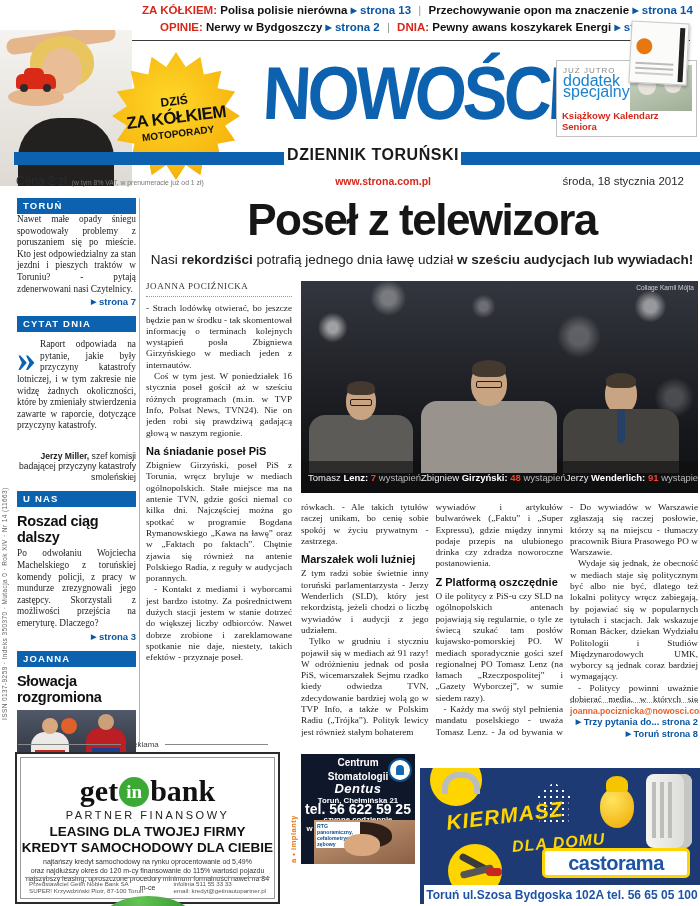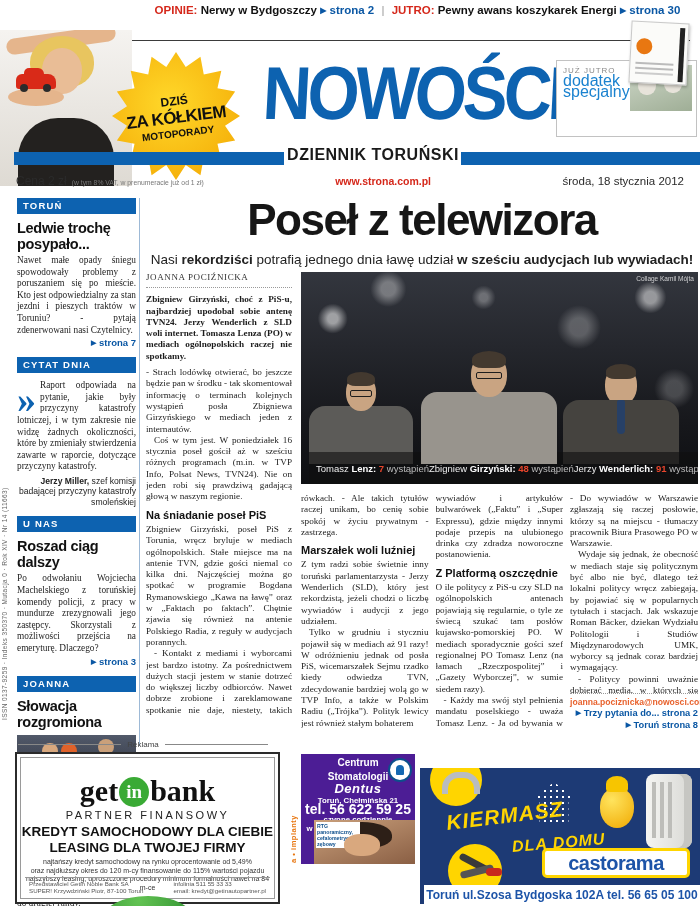--- a/index.html
+++ b/index.html
@@ -64,37 +64,37 @@
   .issn{position:absolute;left:1px;top:420px;height:300px;writing-mode:vertical-rl;transform:rotate(180deg);font-size:6.5px;color:#666;letter-spacing:.4px}
   .v-rule{position:absolute;left:139px;top:198px;height:548px;width:1px;background:#9db9d6}
   .sidebar{position:absolute;left:17px;top:198px;width:119px}
   .sec{margin-bottom:9px}
   .sec-bar{background:#0d62b0;color:#fff;font-size:9.5px;font-weight:bold;letter-spacing:1.2px;padding:2px 6px 3px}
   .sec-title{font-size:14.5px;font-weight:900;letter-spacing:-.3px;color:#111;margin:6px 0 3px;line-height:16px}
   .sec-text{font-family:"Liberation Serif",serif;font-size:9.3px;line-height:11.6px;color:#1c1c1c;text-align:justify}
   .sec-page{font-size:9.5px;font-weight:bold;color:#0a57a4;text-align:right;margin-top:1px}
   .sec-page .teaser-arrow{font-size:7px}
   .quote-mark{float:left;font-size:38px;line-height:30px;font-weight:900;color:#0d62b0;margin:4px 4px 0 0}
-  .quote-author{font-size:8.6px;color:#222;text-align:right;margin-top:3px;line-height:10.5px}
+  .quote-author{font-size:8.6px;color:#222;text-align:right;margin-top:19px;line-height:10.5px}
   .quote-author b{font-weight:bold}
   .sport-photo{position:relative;width:119px;height:90px;margin:5px 0 4px;background:linear-gradient(180deg,#49506048 , #2a2f3a),linear-gradient(180deg,#555d6e,#23262e);overflow:hidden}
   .sp-ball{position:absolute;left:44px;top:8px;width:16px;height:16px;border-radius:50%;background:#e0622a}
   .sp-p1{position:absolute;left:14px;top:22px;width:38px;height:68px;border-radius:14px 14px 0 0;background:#eceae6}
   .sp-p1::before{content:"";position:absolute;left:11px;top:-14px;width:16px;height:16px;border-radius:50%;background:#d8a87e}
   .sp-p1::after{content:"";position:absolute;left:4px;top:18px;width:30px;height:8px;background:#c8271e}
   .sp-p2{position:absolute;right:10px;top:18px;width:40px;height:72px;border-radius:14px 14px 0 0;background:#bb1f24}
   .sp-p2::before{content:"";position:absolute;left:12px;top:-14px;width:16px;height:16px;border-radius:50%;background:#caa07a}
   .sp-p2::after{content:"";position:absolute;left:6px;top:20px;width:28px;height:7px;background:#1c3f8f}
 
   
   .article{position:absolute;left:146px;top:196px;width:552px}
   .headline{font-size:44px;font-weight:900;letter-spacing:-1.5px;color:#161616;text-align:center;line-height:48px}
   .standfirst{text-align:center;font-size:13.5px;color:#222;margin-top:8px}
   .standfirst b{font-weight:bold}
-  .article-body{display:flex;gap:9px;margin-top:5px}
+  .article-body{display:flex;gap:9px;margin-top:14px}
   .colA{width:148px;height:446px;overflow:hidden}
   .byline{font-size:9px;letter-spacing:.6px;color:#333;border-bottom:1px dotted #999;padding-bottom:4px;margin-bottom:6px}
   .serif{font-family:"Liberation Serif",serif;font-size:9.2px;line-height:11.3px;color:#1c1c1c;text-align:justify}
   .serif p{text-indent:8px}
   .serif p.noind{text-indent:0}
   .lead{font-weight:bold;text-indent:0 !important;margin-bottom:5px}
   .subhead{font-family:"Liberation Sans",sans-serif;font-size:11px;font-weight:bold;color:#111;margin:7px 0 3px}
   .colR{width:397px}
   .collage{position:relative;width:397px;height:212px;overflow:hidden;
     background:radial-gradient(circle at 8% 22%,rgba(255,255,255,.55) 0 5px,transparent 15px),
@@ -110,21 +110,21 @@
   .fig .hair{position:absolute;top:-3px;left:1px;right:1px;height:40%;border-radius:50% 50% 30% 30%;background:#43392f}
   .fig .glasses{position:absolute;left:14%;right:14%;height:7px;border:1.6px solid #1d1d1d;border-radius:2px}
   .fig .torso{margin:-5px auto 0;border-radius:16px 16px 0 0}
   .fig .tie{position:absolute;left:50%;transform:translateX(-50%);width:8px;height:34px;background:#274066;border-radius:2px 2px 4px 4px}
   .fig1{left:8px}.fig1 .head{width:30px;height:36px}.fig1 .glasses{top:15px}
   .fig1 .torso{width:104px;height:58px;background:#5c5b58}
   .fig2{left:120px;z-index:2}.fig2 .head{width:36px;height:43px}.fig2 .glasses{top:18px}
   .fig2 .torso{width:136px;height:72px;background:#98948d}
   .fig3{left:262px}.fig3 .head{width:32px;height:38px}
   .fig3 .torso{width:116px;height:64px;background:#45433f;position:relative}
-  .capbar{position:absolute;left:8px;right:0;bottom:0;height:24px;background:rgba(15,15,15,.6);display:flex;justify-content:space-between;align-items:center;padding:16px 7px;font-size:9.5px;color:#eee;white-space:nowrap}
+  .capbar{position:absolute;left:0;right:0;bottom:0;height:24px;background:rgba(15,15,15,.6);display:flex;justify-content:space-between;align-items:center;padding:16px 7px;font-size:9.5px;color:#eee;white-space:nowrap}
   .cap b{font-weight:bold;color:#fff}
   .cap .num{color:#e8452c;font-weight:bold}
   .cap .word{color:#bbb}
   .cols{display:flex;gap:7px;margin-top:9px;height:238px}
   .col{width:128px;overflow:hidden}
   .col4wrap{display:flex;flex-direction:column;width:128px;height:238px}
   .col4wrap .ptext{flex:1;overflow:hidden}
   .art-foot{border-top:1px dotted #999;padding-top:3px;text-align:right}
   .email{font-size:8.6px;color:#e8622d;font-weight:bold}
   .art-link{font-size:9.3px;font-weight:bold;color:#0a57a4;line-height:12px}
@@ -137,21 +137,21 @@
   .ad-getin .inner{border:1px solid #9a9a9a;height:100%;text-align:center;position:relative;padding-top:16px}
   .getin-logo{font-family:"Liberation Serif",serif;font-size:30px;font-weight:bold;color:#111;line-height:34px}
   .getin-in{display:inline-flex;align-items:center;justify-content:center;width:30px;height:30px;border-radius:50%;background:#3aaa35;color:#fff;font-size:19px;vertical-align:3px;margin:0 1px}
   .getin-partner{font-size:11px;letter-spacing:2.5px;color:#222;margin-top:1px}
   .getin-h{font-size:13.5px;font-weight:bold;color:#111;line-height:15.5px;margin-top:3px}
   .getin-small{font-size:7px;color:#333;line-height:8.6px;margin-top:3px}
   .getin-dome{width:92px;height:24px;margin:4px auto 0;border-radius:50% 50% 0 0/100% 100% 0 0;background:radial-gradient(circle at 40% 20%,#63c353,#2f9130)}
   .getin-contacts{position:absolute;left:4px;right:4px;bottom:3px;border-top:1px solid #999;display:flex;justify-content:space-between;padding:2px 4px 0;font-size:6.2px;color:#555;text-align:left;line-height:7.6px}
   .getin-contacts .r{text-align:left}
 
-  .ad-dentus{position:absolute;left:288px;top:754px;width:127px;height:110px;background:#4c1d95;overflow:hidden}
+  .ad-dentus{position:absolute;left:288px;top:754px;width:127px;height:110px;background:#0f172a;overflow:hidden}
   .dentus-strip{position:absolute;left:0;top:0;bottom:0;width:13px;background:#fff}
   .dentus-vert{position:absolute;left:1px;top:8px;height:140px;writing-mode:vertical-rl;transform:rotate(180deg);font-size:7.5px;font-weight:bold;color:#e87711;letter-spacing:.5px}
   .dentus-main{margin-left:13px;text-align:center;color:#fff;position:relative;height:100%}
   .dentus-t1{font-size:10px;font-weight:bold;line-height:11px;padding-top:3px}
   .dentus-t3{font-size:13px;font-weight:900;font-style:italic;letter-spacing:.5px;line-height:14px}
   .dentus-seal{position:absolute;right:3px;top:4px;width:24px;height:24px;border-radius:50%;background:#fff;border:2px solid #0d4f8c}
   .dentus-seal::before{content:"";position:absolute;left:6px;top:5px;width:8px;height:10px;background:#1467b2;border-radius:4px 4px 1px 1px}
   .dentus-w{font-size:7.8px;font-weight:bold;line-height:9.4px;color:#fff}
   .dentus-y{font-size:7.8px;font-weight:bold;line-height:9.4px;color:#ffe000}
   .dentus-tel{font-size:14px}
@@ -180,26 +180,36 @@
   .c-logo{position:absolute;right:10px;bottom:26px;width:148px;height:30px;background:#fff;border:3px solid #ffd500;border-radius:5px;display:flex;align-items:center;justify-content:center;font-size:20px;font-weight:900;color:#1d54a8;letter-spacing:-.5px}
   .c-strip{position:absolute;left:4px;right:0;bottom:0;height:19px;background:#fff;display:flex;align-items:center;justify-content:center;font-size:12px;font-weight:900;color:#1d54a8}
 </style>
 </head>
 <body>
 
 <div class="page">
 
   <div class="teasers">
     <div class="teaser-row">
+      <span class="teaser-label">ZA KÓŁKIEM:</span>
+      <span>Polisa polisie nierówna</span>
+      <span class="teaser-arrow">▶</span>
+      <span class="teaser-page">strona 13</span>
+      <span class="teaser-pipe">|</span>
+      <span>Przechowywanie opon ma znaczenie</span>
+      <span class="teaser-arrow">▶</span>
+      <span class="teaser-page">strona 14</span>
+    </div>
+    <div class="teaser-row">
       <span class="teaser-label">OPINIE:</span>
       <span>Nerwy w Bydgoszczy</span>
       <span class="teaser-arrow">▶</span>
       <span class="teaser-page">strona 2</span>
       <span class="teaser-pipe">|</span>
-      <span class="teaser-label">JUTRO:</span>
+      <span class="teaser-label">DNIA:</span>
       <span>Pewny awans koszykarek Energi</span>
       <span class="teaser-arrow">▶</span>
       <span class="teaser-page">strona 30</span>
     </div>
   </div>
   <div class="head-rule"></div>
 
   <div class="mast-photo">
     <div class="mp-arm"></div>
       <div class="mp-hair"></div>
@@ -224,39 +234,39 @@
   <div class="bar-right"></div>
 
   <div class="promo">
     <div class="promo-kicker">JUŻ JUTRO</div>
     <div class="promo-l">dodatek</div>
     <div class="promo-l">specjalny</div>
     <div class="promo-img">
         <i></i>
         <i></i>
       </div>
+    <div class="promo-title">Książkowy Kalendarz Seniora</div>
   </div>
   <div class="booklet">
       <i></i>
     </div>
 
   <div class="price-row">
     <span class="price">Cena 2 zł</span>
     <span class="price-note">(w tym 8% VAT, w prenumeracie już od 1 zł)</span>
     <span class="website">www.strona.com.pl</span>
     <span class="date">środa, 18 stycznia 2012</span>
   </div>
 
   <div class="issn">ISSN 0137-9259 · Indeks 350370 · Mutacja 0 · Rok XIV · Nr 14 (11663)</div>
   <div class="v-rule"></div>
 
   <div class="sidebar">
     <div class="sec">
       <div class="sec-bar">TORUŃ</div>
-      <div class="sec-title">Ledwie trochę posypało...</div>
       <div class="sec-text">Nawet małe opady śniegu spowodowały problemy z poruszaniem się po mieście. Kto jest odpowiedzialny za stan jezdni i pieszych traktów w Toruniu? - pytają zdenerwowani nasi Czytelnicy.</div>
       <div class="sec-page"><span class="teaser-arrow">▶</span> <span>strona 7</span></div>
     </div>
     <div class="sec">
       <div class="sec-bar">CYTAT DNIA</div>
       <div class="sec-text" style="margin-top:7px">
         <span class="quote-mark">»</span><span>Raport odpowiada na pytanie, jakie były przyczyny katastrofy lotniczej, i w tym zakresie nie widzę żadnych okoliczności, które by zmieniały stwierdzenia zawarte w raporcie, dotyczące przyczyny katastrofy.</span>
       </div>
       <div class="quote-author"><b>Jerzy Miller,</b><span> szef komisji badającej przyczyny katastrofy smoleńskiej</span></div>
     </div>
@@ -280,21 +290,20 @@
   </div>
 
   <div class="article">
     <div class="headline">Poseł z telewizora</div>
     <div class="standfirst">
       <span>Nasi </span><b>rekordziści</b><span> potrafią jednego dnia ławę udział </span><b>w sześciu audycjach lub wywiadach!</b>
     </div>
     <div class="article-body">
       <div class="colA serif">
         <div class="byline">JOANNA POCIŹNICKA</div>
-        <p class="lead">Zbigniew Girzyński, choć z PiS-u, najbardziej upodobał sobie antenę TVN24. Jerzy Wenderlich z SLD woli internet. Tomasza Lenza (PO) w mediach ogólnopolskich raczej nie spotkamy.</p>
         <p class="noind">- Strach lodówkę otwierać, bo jeszcze będzie pan w środku - tak skomentował informację o terminach kolejnych wystąpień posła Zbigniewa Girzyńskiego w mediach jeden z internautów.</p>
         <p>Coś w tym jest. W poniedziałek 16 stycznia poseł gościł aż w sześciu różnych programach (m.in. w TVP Info, Polsat News, TVN24). Nie on jeden robi się prawdziwą gadającą głową w naszym regionie.</p>
         <div class="subhead">Na śniadanie poseł PiS</div>
         <p class="noind">Zbigniew Girzyński, poseł PiS z Torunia, wręcz bryluje w mediach ogólnopolskich. Stałe miejsce ma na antenie TVN, gdzie gości niemal co kilka dni. Najczęściej można go spotkać w programie Bogdana Rymanowskiego „Kawa na ławę” oraz w „Faktach po faktach”. Chętnie zjawia się również na antenie Polskiego Radia, z reguły w audycjach porannych.</p>
         <p>- Kontakt z mediami i wyborcami jest bardzo istotny. Za pośrednictwem dużych stacji jestem w stanie dotrzeć do większej liczby odbiorców. Nawet dobrze zrobione i zareklamowane spotkanie nie daje, niestety, takich efektów - przyznaje poseł.</p>
 
       </div>
       <div class="colR">
         <div class="collage">
           <div class="credit">Collage Kamil Mójta</div>
@@ -358,22 +367,22 @@
 
   <div class="reklama">
       <span>Reklama</span>
     </div>
 
   <div class="ad-getin">
     <div class="inner">
       <div class="getin-logo"><span>get</span><span class="getin-in">in</span><span>bank</span></div>
       <div class="getin-partner">PARTNER FINANSOWY</div>
       <div class="getin-h">
+          <div>LEASING DLA TWOJEJ FIRMY</div>
           <div>KREDYT SAMOCHODOWY DLA CIEBIE</div>
-          <div>LEASING DLA TWOJEJ FIRMY</div>
         </div>
       <div class="getin-small">
         <div>najtańszy kredyt samochodowy na rynku oprocentowanie od 5,49%</div>
           <div>oraz najdłuższy okres do 120 m-cy finansowanie do 115% wartości pojazdu</div>
           <div>najszybszy leasing, uproszczone procedury minimum formalności nawet na 84 m-ce</div>
       </div>
       <div class="getin-dome"></div>
       <div class="getin-contacts">
         <div class="l">
             <div>Przedstawiciel Getin Noble Bank SA</div>

